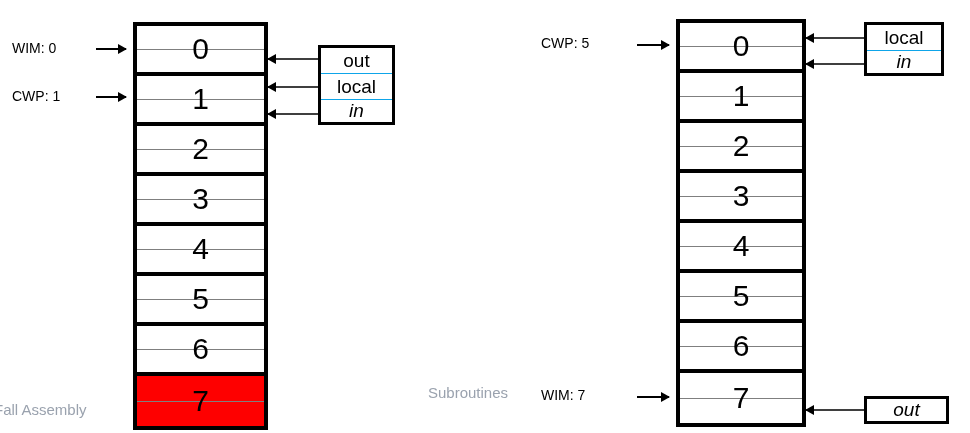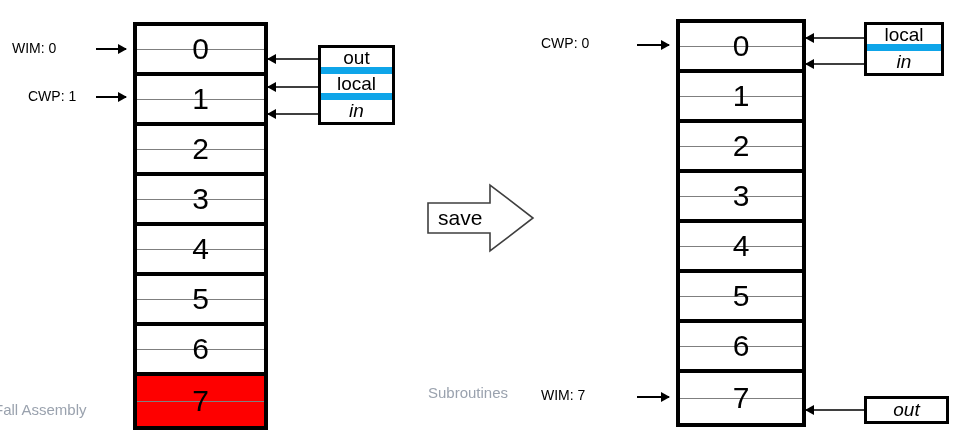--- a/index.html
+++ b/index.html
@@ -77,21 +77,21 @@
 
   
   .group-box {
     position: absolute;
     border: 3px solid #000000;
     box-sizing: border-box;
     background: #ffffff;
   }
   .group-row {
     box-sizing: border-box;
-    border-bottom: 7px solid #0ea5e9;
+    border-bottom: 1px solid #0ea5e9;
     text-align: center;
     color: #000000;
     font-size: 19px;
     font-family: "Liberation Sans", sans-serif;
     display: flex;
     align-items: center;
     justify-content: center;
   }
   .group-row:last-child { border-bottom: none; font-style: italic; }
 
@@ -137,21 +137,21 @@
   }
 </style>
 </head>
 <body>
 
 <div id="canvas">
 
   <div class="ptr-label" style="left:12px; top:41px;">WIM: 0</div>
   <div class="ptr-arrow" style="left:96px; top:48px; width:30px;"></div>
 
-  <div class="ptr-label" style="left:12px; top:89px;margin-left:16px;">CWP: 1</div>
+  <div class="ptr-label" style="left:12px; top:89px;">CWP: 1</div>
   <div class="ptr-arrow" style="left:96px; top:96px; width:30px;"></div>
 
   <div class="bank" style="left:133px; top:22px; width:135px; height:408px;">
     <div class="bank-cell" style="height:50px;">
       <div class="cell-num">0</div>
     </div>
     <div class="bank-cell" style="height:50px;">
       <div class="cell-num">1</div>
     </div>
     <div class="bank-cell" style="height:50px;">
@@ -183,28 +183,22 @@
       <span>out</span>
     </div>
     <div class="group-row" style="height:26px;">
       <span>local</span>
     </div>
     <div class="group-row" style="height:22px;">
       <span>in</span>
     </div>
   </div>
 
-  <div class="save-arrow" style="left:426px; top:182px; width:110px; height:72px;">
-    <svg width="110" height="72" viewBox="0 0 110 72">
-      <polygon points="2,21 64,21 64,3 107,36 64,69 64,51 2,51" fill="#ffffff" stroke="#3f3f3f" stroke-width="1.6" stroke-linejoin="miter"></polygon>
-    </svg>
-    <span class="save-text">save</span>
-  </div>
-
-  <div class="ptr-label" style="left:541px; top:36px;">CWP: 0</div>
+
+  <div class="ptr-label" style="left:541px; top:36px;">CWP: 5</div>
   <div class="ptr-arrow" style="left:637px; top:44px; width:32px;"></div>
 
   <div class="ptr-label" style="left:541px; top:388px;">WIM: 7</div>
   <div class="ptr-arrow" style="left:637px; top:396px; width:32px;"></div>
 
   <div class="bank" style="left:676px; top:19px; width:130px; height:408px;">
     <div class="bank-cell" style="height:50px;">
       <div class="cell-num">0</div>
     </div>
     <div class="bank-cell" style="height:50px;">

